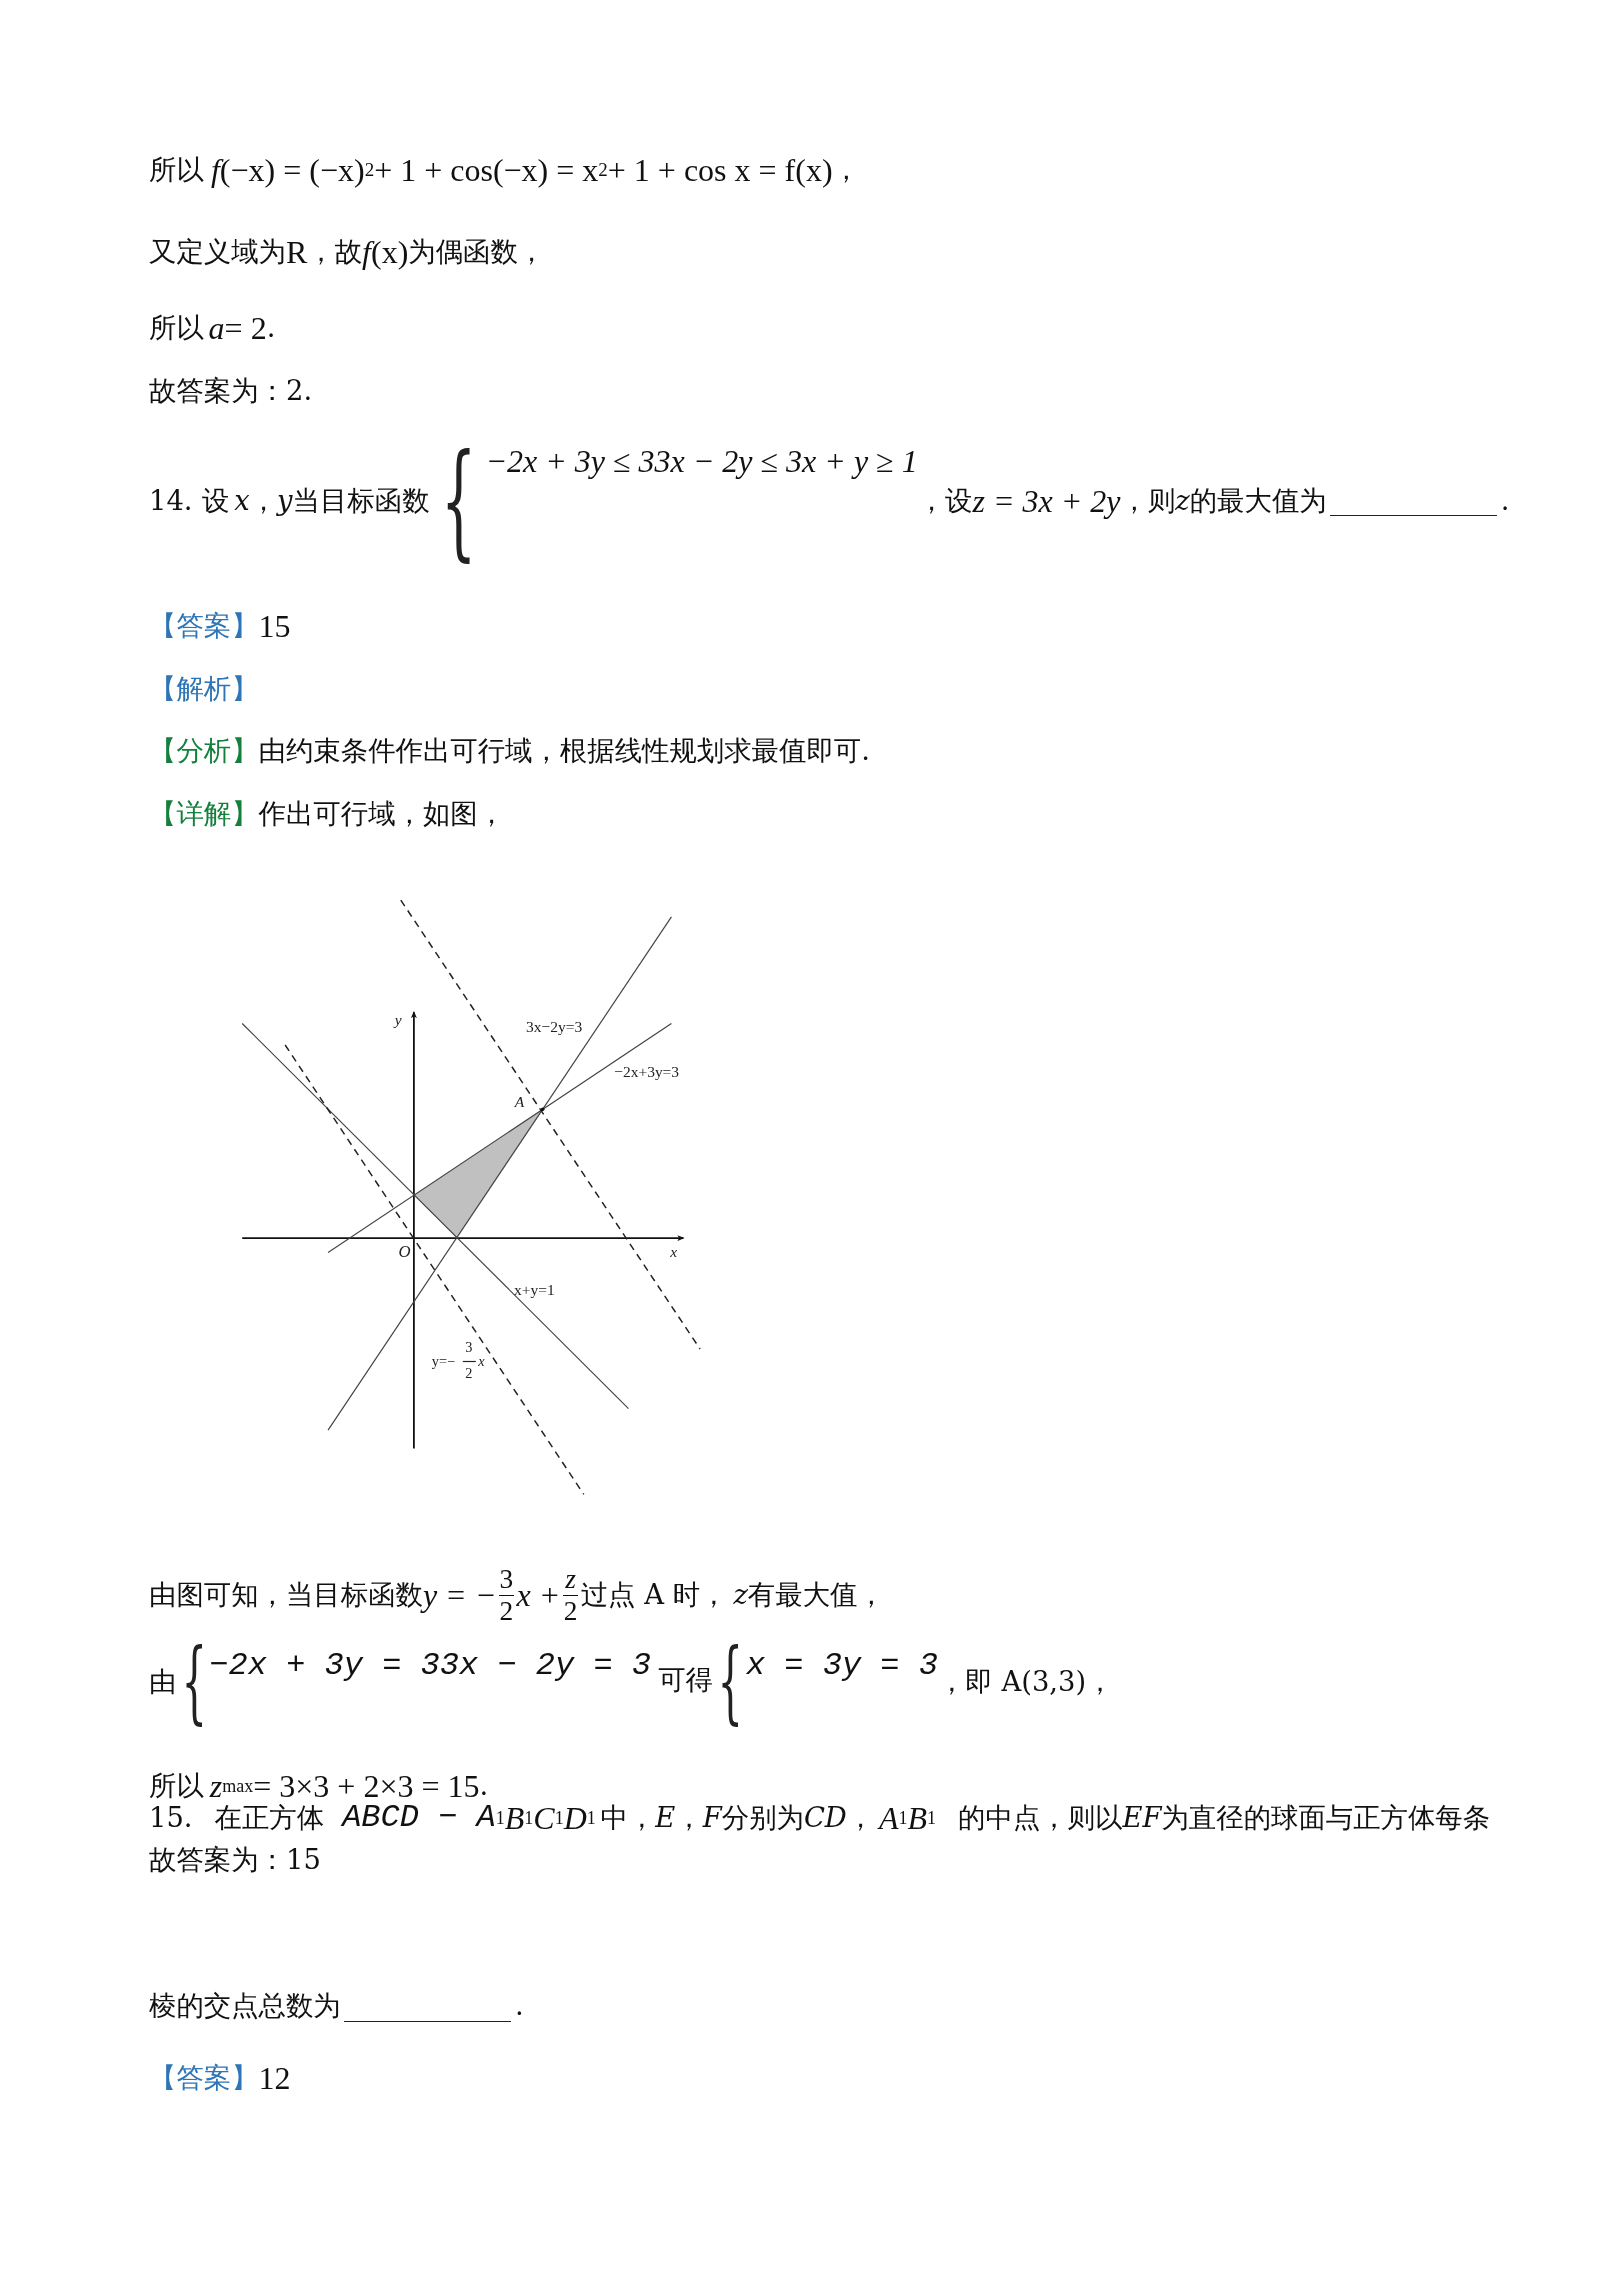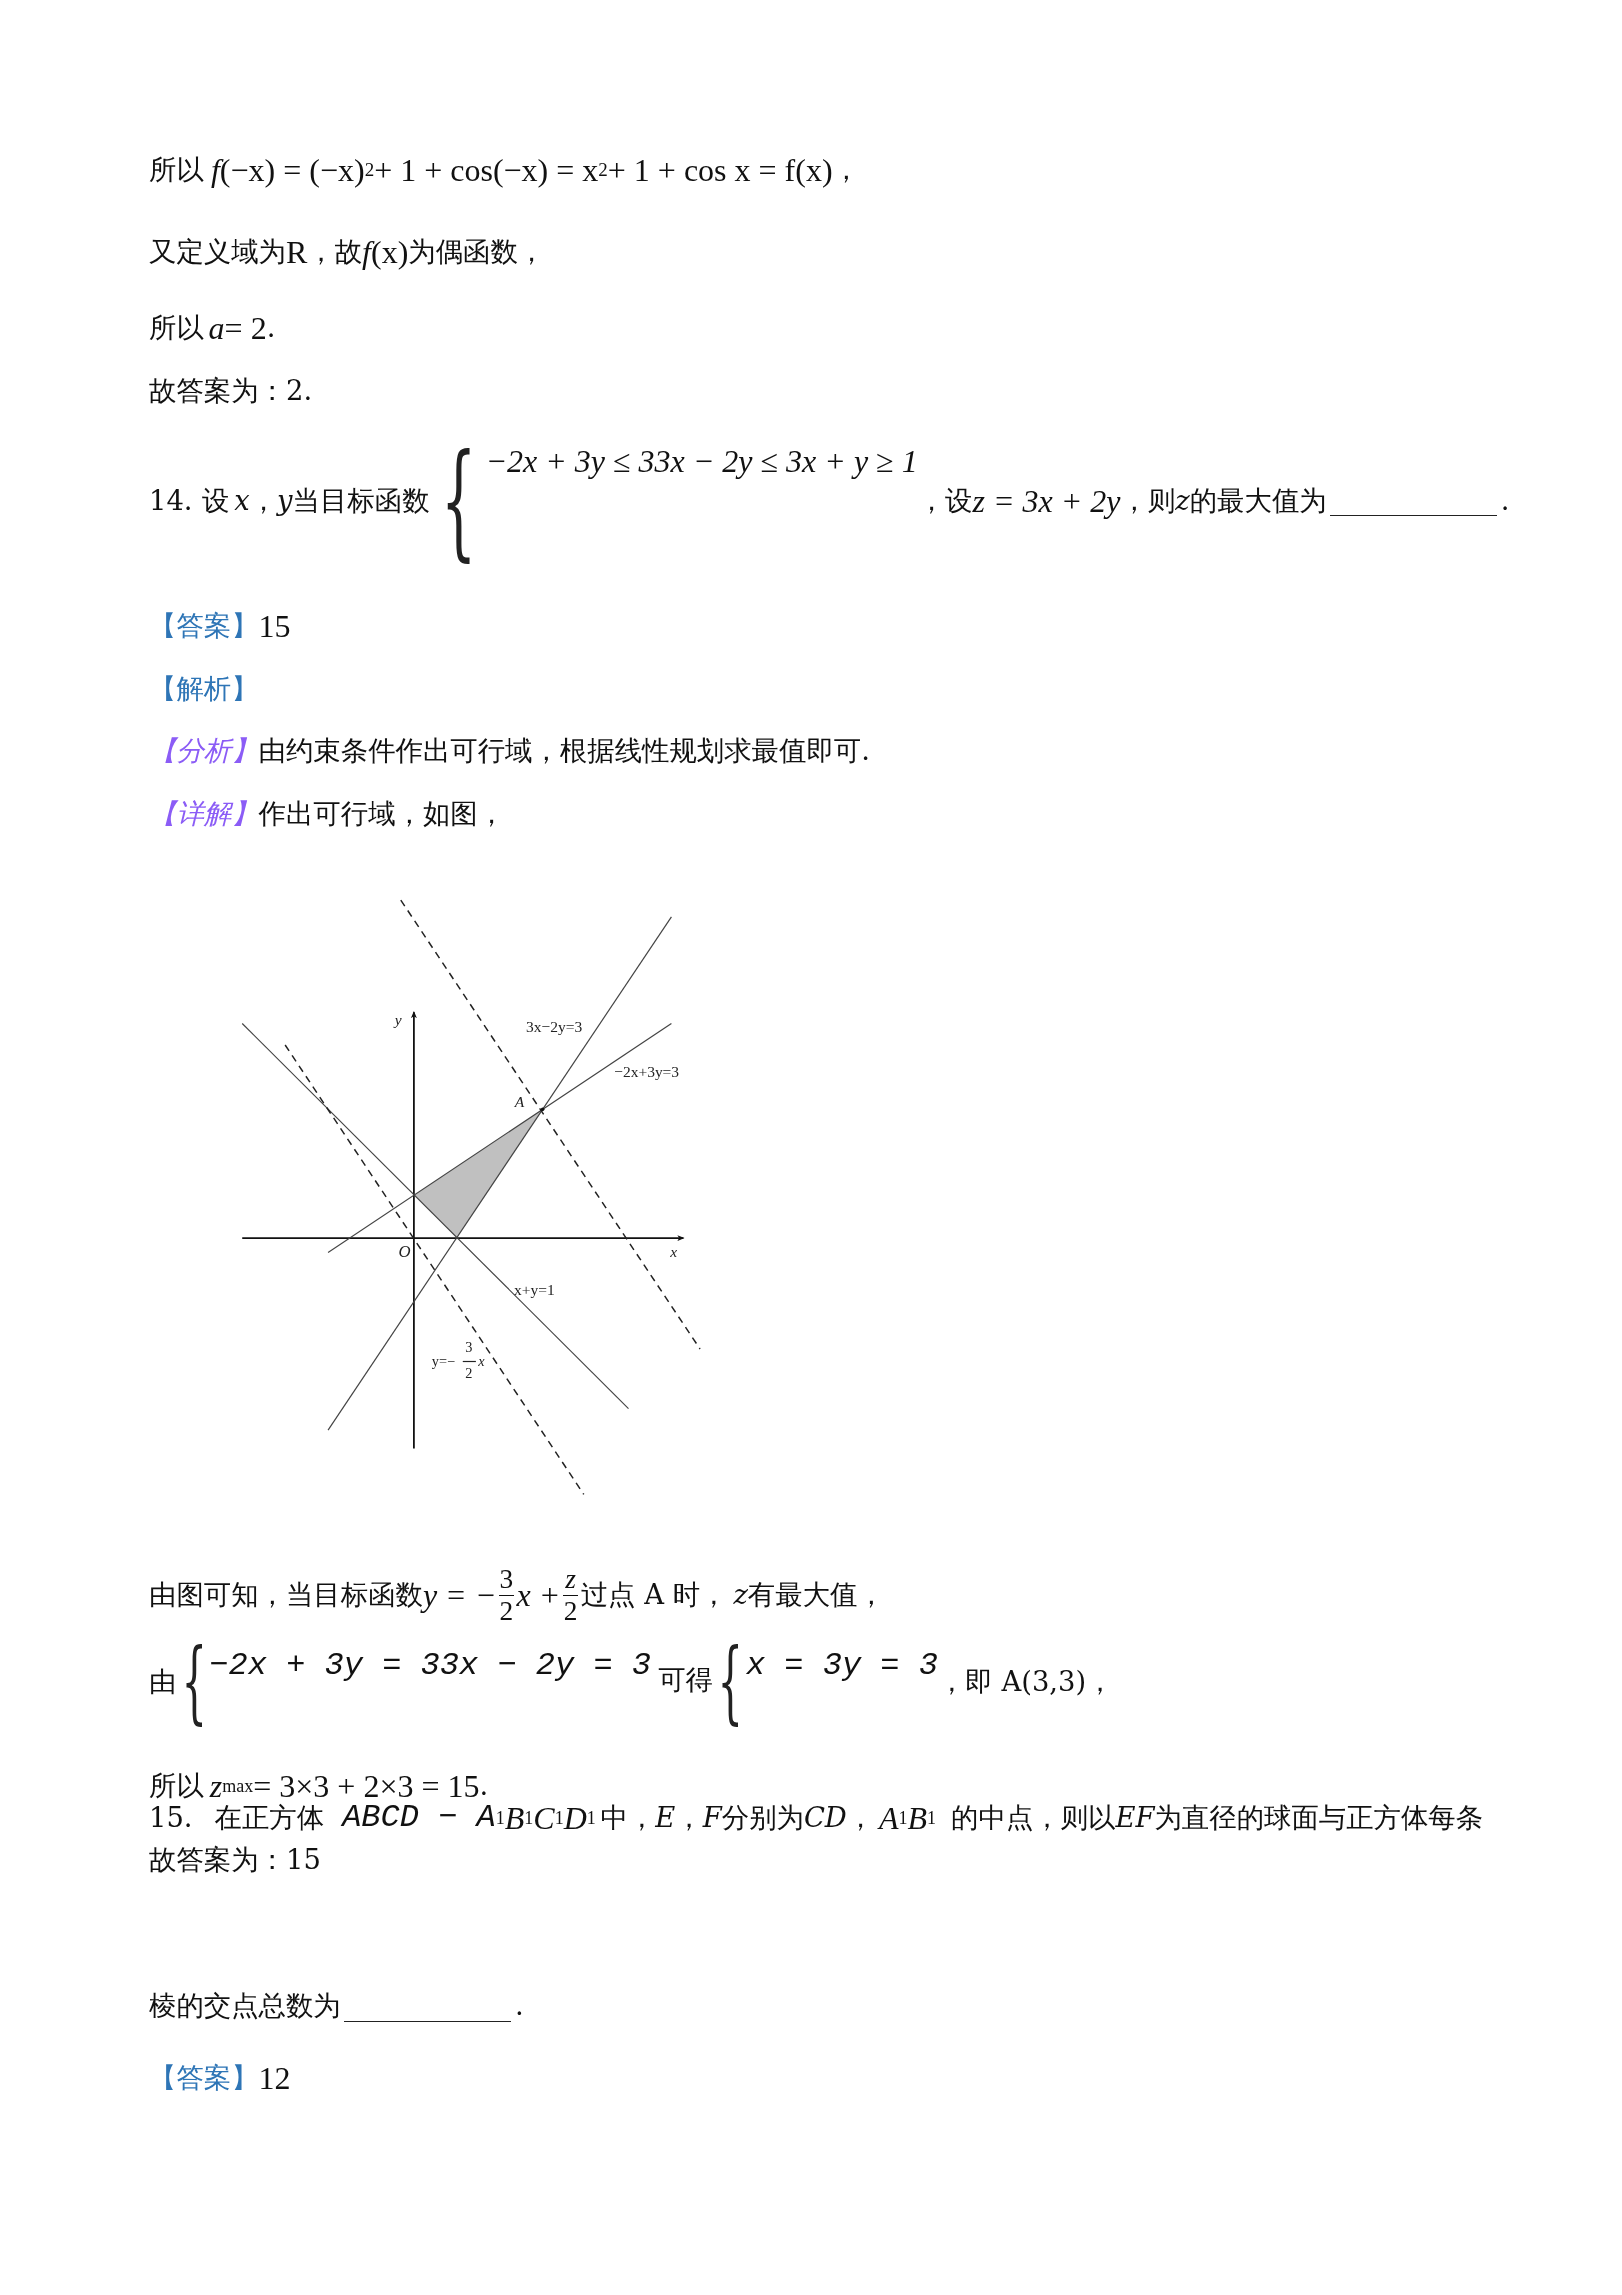--- a/index.html
+++ b/index.html
@@ -11,21 +11,21 @@
   .line {
     position: absolute; left: 149px;
     font-size: 27.4px; line-height: 36px; white-space: nowrap;
     display: flex; align-items: center;
   }
   .math { font-family: "Liberation Serif", "DejaVu Serif", serif; font-size: 32px; }
   .it { font-style: italic; }
   .sup { font-size: 19px; vertical-align: 15.5px; }
   .sub { font-size: 18px; vertical-align: -10.7px; font-style: normal; }
   .tag-blue { color: #2e75b6; }
-  .tag-black { color: #8b5cf6; font-style: italic; }
+  .tag-black { color: #15803d; }
   .brace-block { display: inline-flex; align-items: center; }
   .brace {
     font-size: 125px; line-height: 1; font-weight: 100; transform: scaleX(0.45);
     margin: 0 -13px 0 -10.7px; color: #222; font-family: "DejaVu Serif", serif;
   }
   .brace-sm { font-size: 89px; transform: scaleX(0.45); }
   .stack { display: inline-flex; justify-content: space-between; margin-top: 10px; }
   .stack3 { height: 125px; }
   .stack2 { height: 78px; font-family: Liberation Mono, monospace; }
   .stack > span { line-height: 36px; }
@@ -217,21 +217,21 @@
   <span class="it">E</span>
   <span>，</span>
   <span class="it">F</span>
   <span>分别为</span>
   <span class="it">CD</span>
   <span>，</span>
   <span class="math it" style="margin-left:4.8px;">A</span>
   <span class="sub math">1</span>
   <span class="math it">B</span>
   <span class="sub math">1</span>
-  <span style="margin-left:15px;">的中点，则以</span>
+  <span style="margin-left:22px;">的中点，则以</span>
   <span class="it">EF</span>
   <span>为直径的球面与正方体每条</span>
 </div>
 
 <div class="line" style="top:1988px;">
   <span>棱的交点总数为</span>
   <span class="blank"></span>
   <span>.</span>
 </div>
 

